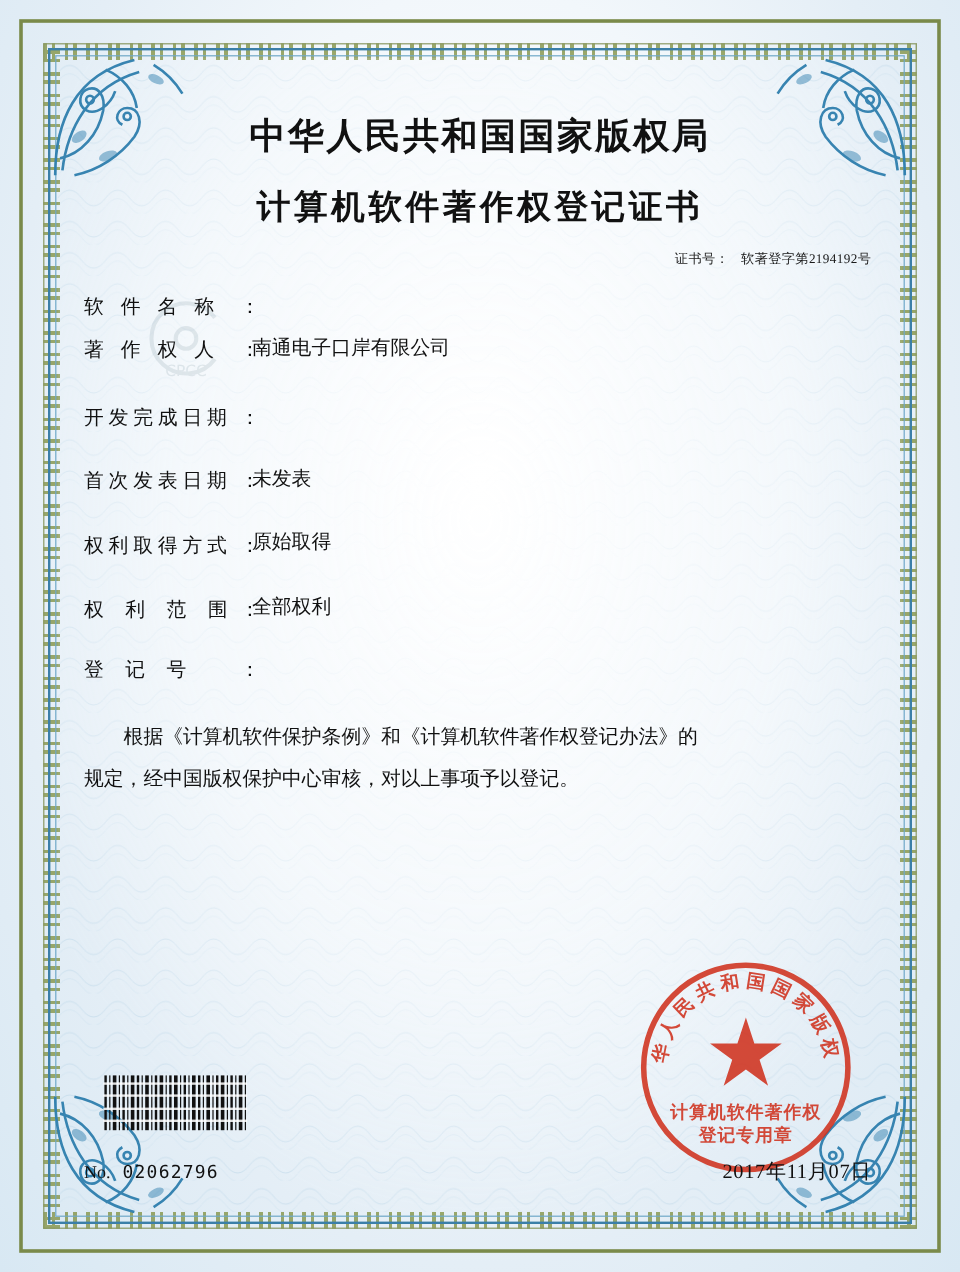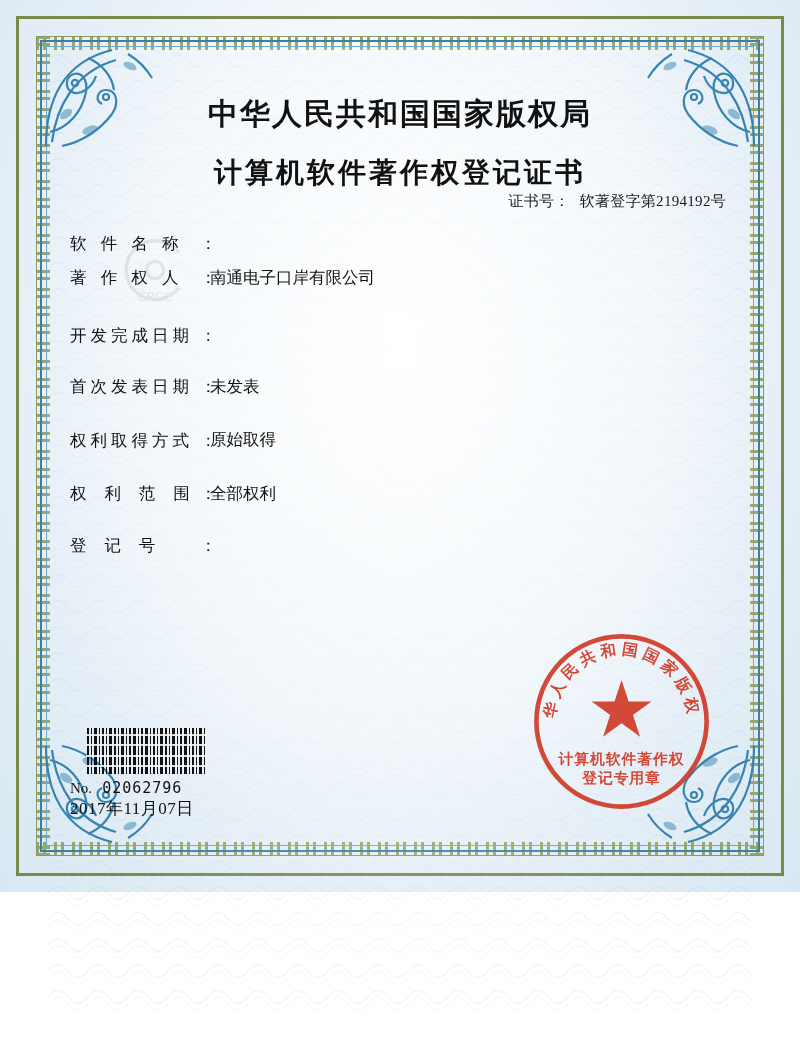--- a/index.html
+++ b/index.html
@@ -10,21 +10,21 @@
   body {
     width: 800px;
     height: 1060px;
     font-family: "Liberation Serif", "DejaVu Serif", serif;
     overflow: hidden;
   }
 
   .certificate {
     position: relative;
     width: 800px;
-    height: 892px;
+    height: 1060px;
     box-sizing: border-box;
     background:
       radial-gradient(ellipse at 50% 38%, #ffffff 0%, #f2f7fb 45%, #e4eef6 70%, #d8e8f3 100%);
   }
 
   
   .border-outer {
     position: absolute;
     left: 16px; top: 16px; right: 16px; bottom: 16px;
     border: 3px solid #7a8a4a;
@@ -101,34 +101,35 @@
     font-size: 30px;
     line-height: 1.2;
   }
   .title-sub {
     font-size: 28px;
     margin-top: 22px;
     letter-spacing: 3px;
   }
   .cert-no {
     text-align: right;
-    font-size: 15px;
+    font-size: 11px;
     color: #1a1a1a;
+    margin-top: 16px;
     padding-right: 4px;
     letter-spacing: .3px;
   }
   .cert-no .label { margin-right: 10px; }
 
   .fields-top {
     margin-top: 22px;
     position: relative;
   }
   .field-row {
     display: flex;
-    align-items: center;
+    align-items: flex-end;
     font-size: 16.5px;
     color: #111;
     margin-bottom: 10px;
   }
   .field-label {
     width: 130px;
     flex: 0 0 130px;
     letter-spacing: 5px;
     white-space: nowrap;
   }
@@ -186,21 +187,20 @@
   .bottom-row {
     position: absolute;
     left: 70px;
     right: 70px;
     bottom: 72px;
     display: flex;
     justify-content: space-between;
     align-items: baseline;
     font-size: 16px;
     color: #111;
-    flex-direction: column;
   }
   .serial {
     font-family: "DejaVu Sans Mono", "Liberation Mono", monospace;
     letter-spacing: 1px;
     font-size: 15px;
   }
   .serial .no-label {
     font-family: "Liberation Serif", serif;
     letter-spacing: 0;
   }
@@ -367,20 +367,24 @@
         <span class="field-label">权 利 范 围</span>
         <span class="field-colon">：</span>
         <span class="field-value">全部权利</span>
       </div>
       <div class="field-row">
         <span class="field-label">登  记  号</span>
         <span class="field-colon">：</span>
       </div>
     </div>
 
+    <div class="statement">
+      <span class="indent">根据《计算机软件保护条例》和《计算机软件著作权登记办法》的</span>
+      <span>规定，经中国版权保护中心审核，对以上事项予以登记。</span>
+    </div>
 
   </div>
 
   <svg class="barcode" viewBox="0 0 120 46" preserveAspectRatio="none">
     <rect x="0" y="0" width="120" height="46" fill="#ffffff" opacity="0"></rect>
     <g fill="#111111">
       <rect x="1" y="0" width="2" height="46"></rect>
         <rect x="5" y="0" width="1" height="46"></rect>
       <rect x="8" y="0" width="3" height="46"></rect>
         <rect x="13" y="0" width="1" height="46"></rect>

